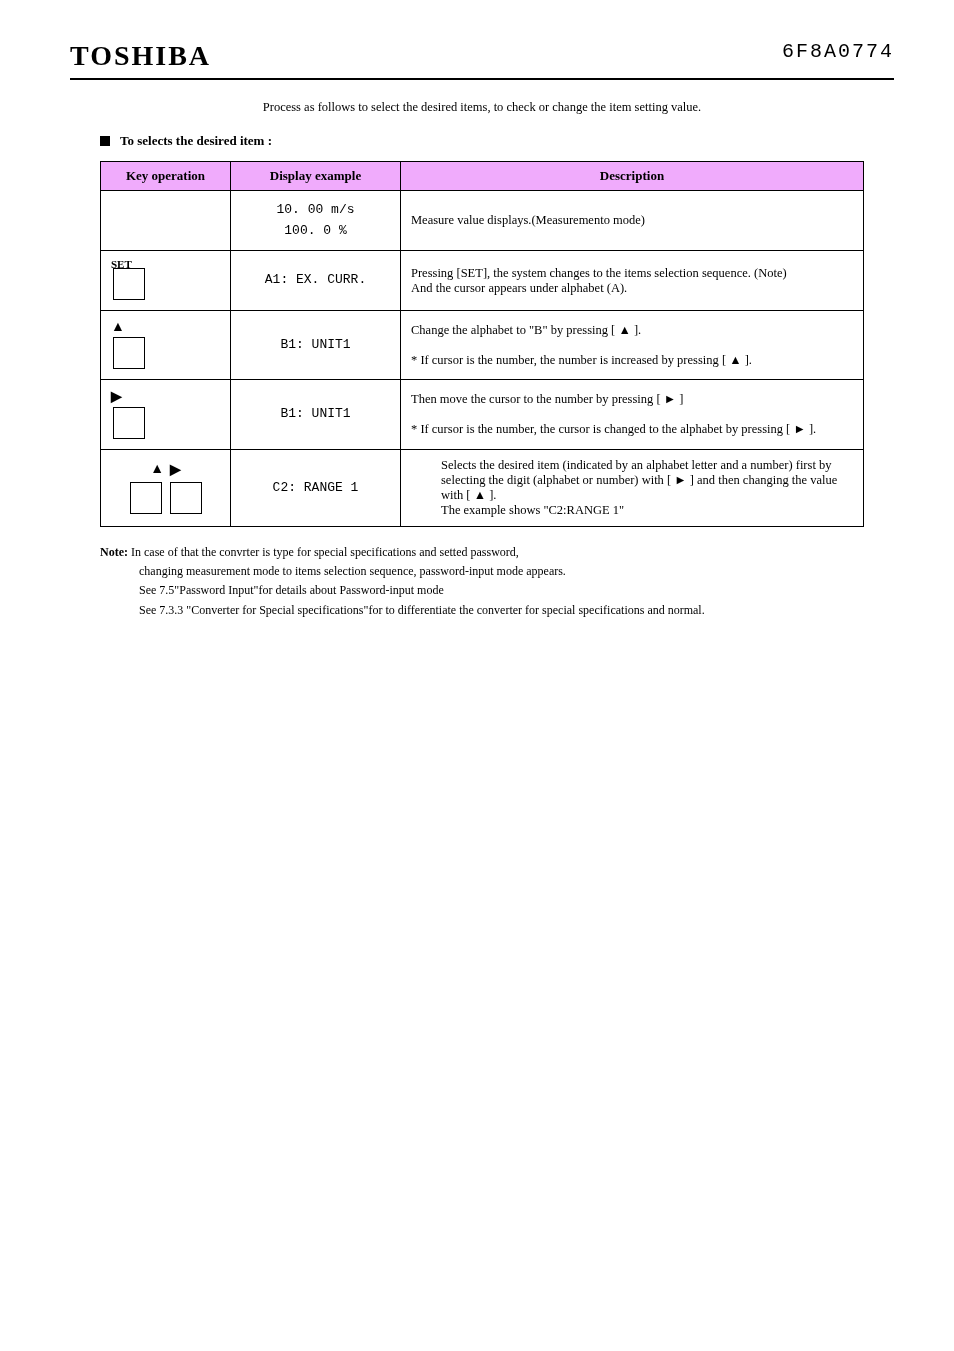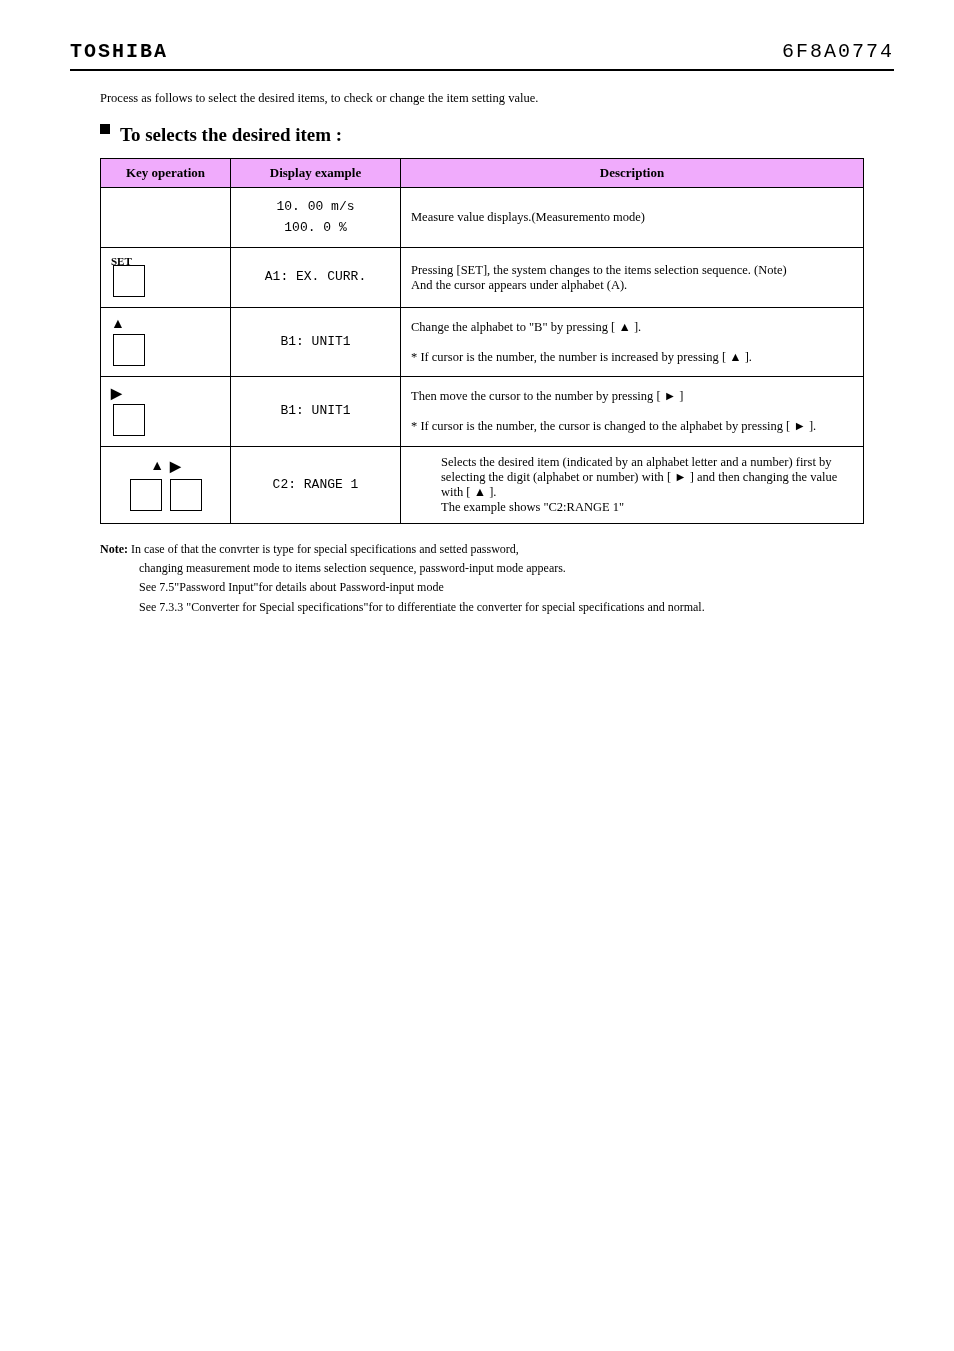--- a/index.html
+++ b/index.html
@@ -22,24 +22,24 @@
     
     .header {
       display: flex;
       justify-content: space-between;
       align-items: flex-start;
       border-bottom: 2px solid #000;
       padding-bottom: 6px;
       margin-bottom: 20px;
     }
     .logo {
-      font-size: 20px;
+      font-size: 28px;
       font-weight: 900;
       letter-spacing: 2px;
-      font-family: Liberation Mono, monospace;
+      font-family: Liberation Serif, serif;
       text-align: right;
     }
     .doc-number {
       font-size: 20px;
       font-weight: normal;
       font-family: 'Courier New', monospace;
       letter-spacing: 2px;
     }
     
     .content {
@@ -47,28 +47,28 @@
     }
     .section-title {
       font-size: 13px;
       font-weight: bold;
       margin-bottom: 8px;
       text-align: center;
     }
     .section-intro {
       font-size: 12.5px;
       margin-bottom: 18px;
-      text-align: left;
+      text-align: center;
     }
     .subsection-label {
-      font-size: 19px;
+      font-size: 13px;
       font-weight: bold;
       margin-bottom: 12px;
       display: flex;
-      align-items: flex-start;
+      align-items: center;
       gap: 6px;
     }
     .bullet-square {
       display: inline-block;
       width: 10px;
       height: 10px;
       background: #000;
       margin-right: 4px;
     }
     

